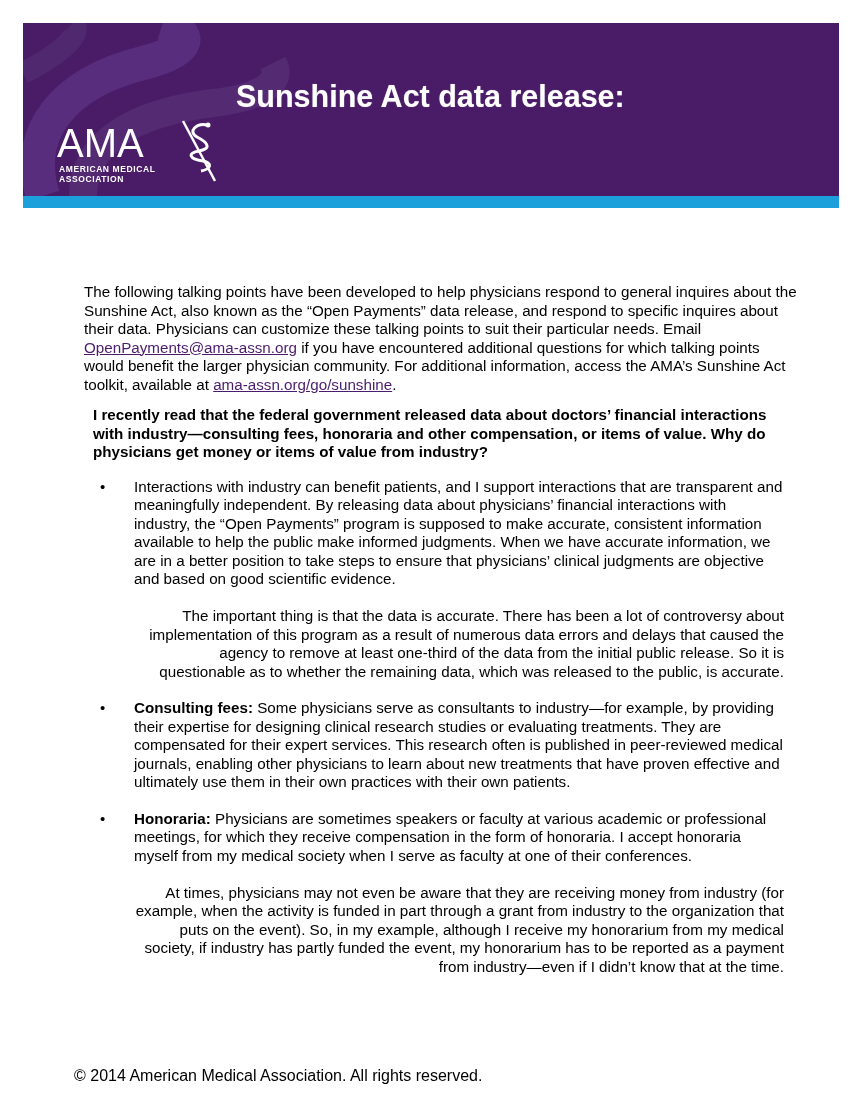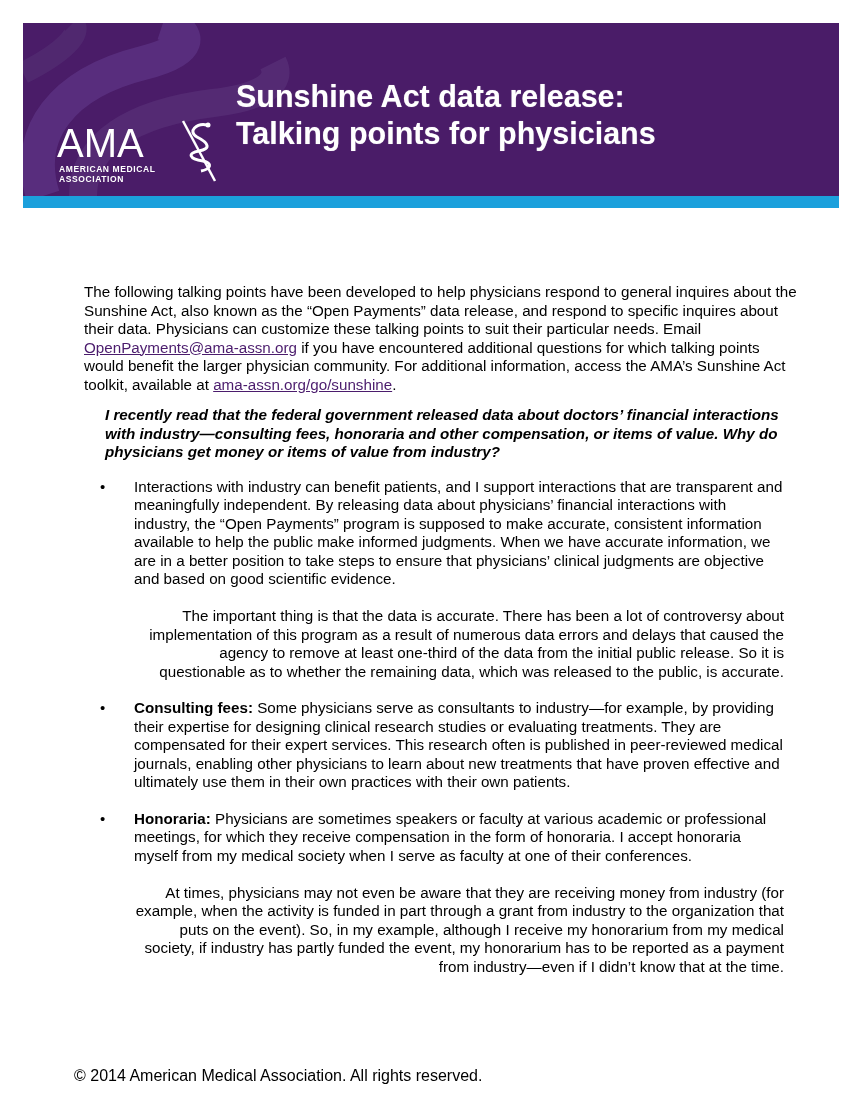--- a/index.html
+++ b/index.html
@@ -30,21 +30,21 @@
   .title {
     position: absolute; left: 213px; top: 55px; color: #fff;
     font-weight: 700; font-size: 30.5px; line-height: 37px;
     text-shadow: 0 0 1px rgba(255,255,255,0.4);
   }
   .content { position: absolute; left: 74px; top: 273px; width: 720px; }
   p { margin: 10px; font-size: 15.2px; line-height: 18.5px; }
   .intro { width: 716px; }
   a { color: #4b1c6d; text-decoration: underline; }
   .question {
-    margin: 12px 0 0 31px; font-weight: 700; width: 680px; font-style: italic;
+    margin: 12px 0 0 19px; font-weight: 700; width: 680px;
   }
   ul { list-style: none; margin: 16px 0 0 0; padding: 0; }
   li { position: relative; padding-left: 50px; margin-bottom: 18px; }
   .bullet {
     position: absolute; left: 26px; top: 0; font-size: 15px; line-height: 18.5px;
   }
   li p + p { margin-top: 18.5px; text-align: right; }
   .lead { font-weight: 700; }
   .footer {
     position: absolute; left: 74px; top: 1067px; font-size: 16px; color: #000;
@@ -66,21 +66,20 @@
       <div>ASSOCIATION</div>
     </div>
     <svg class="logo-staff" viewBox="0 0 44 66">
       <line x1="6" y1="4" x2="38" y2="64" stroke="#fff" stroke-width="2.5"></line>
       <path d="M30 8 C 20 6, 10 14, 20 20 C 32 26, 34 32, 22 34 C 10 36, 12 42, 26 44 C 36 46, 34 52, 24 54" stroke="#fff" stroke-width="3" fill="none"></path>
       <circle cx="31" cy="8" r="2.5" fill="#fff"></circle>
     </svg>
   </div>
   <div class="title">
     <div>Sunshine Act data release:</div>
-    <div>Talking points for physicians</div>
   </div>
   <div class="banner-strip"></div>
 </div>
 
 <div class="content">
   <p class="intro"><span>The following talking points have been developed to help physicians respond to general inquires about the Sunshine Act, also known as the “Open Payments” data release, and respond to specific inquires about their data. Physicians can customize these talking points to suit their particular needs. Email </span><a href="#">OpenPayments@ama-assn.org</a><span> if you have encountered additional questions for which talking points would benefit the larger physician community. For additional information, access the AMA’s Sunshine Act toolkit, available at </span><a href="#">ama-assn.org/go/sunshine</a><span>.</span></p>
 
   <p class="question">I recently read that the federal government released data about doctors’ financial interactions with industry—consulting fees, honoraria and other compensation, or items of value. Why do physicians get money or items of value from industry?</p>
 
   <ul>

